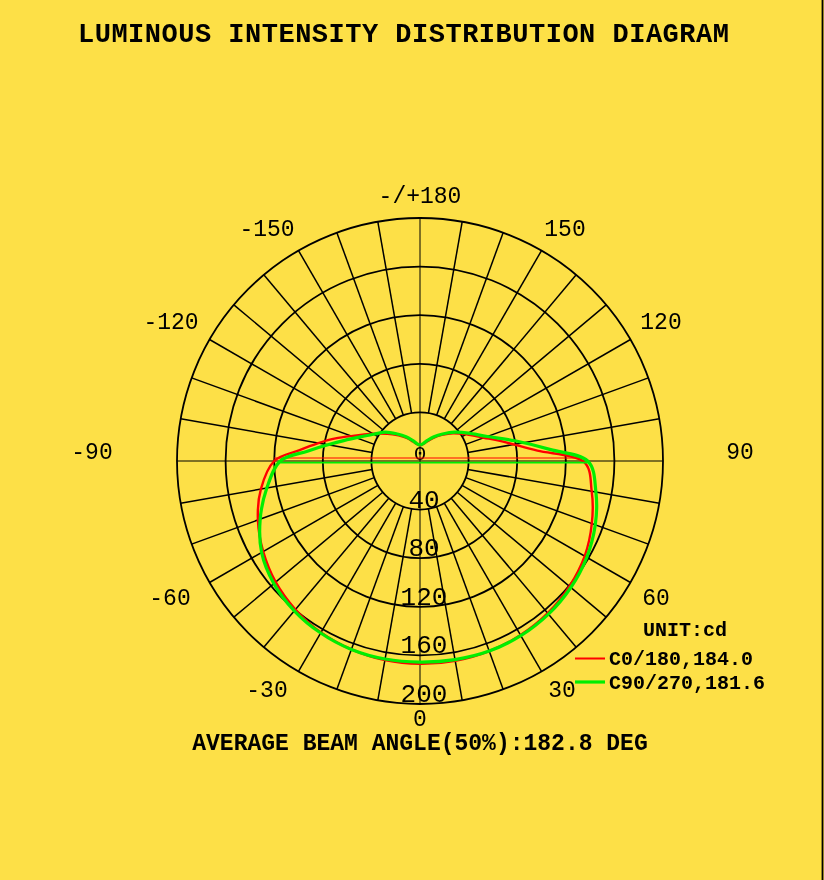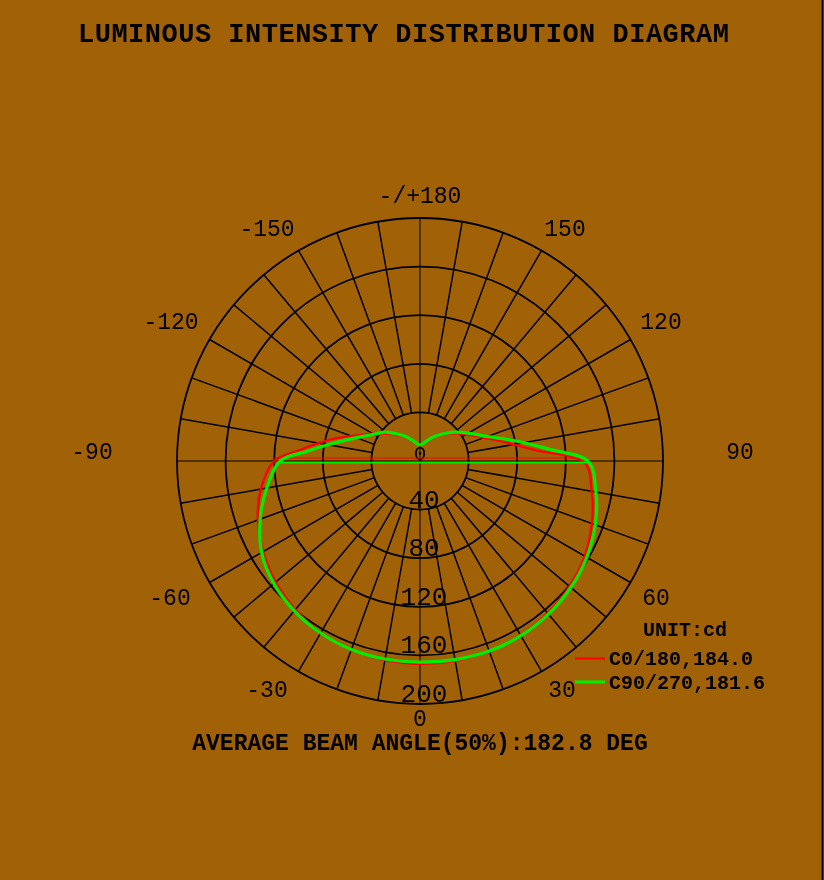--- a/index.html
+++ b/index.html
@@ -1,16 +1,16 @@
 <!DOCTYPE html>
 <html><head>
 <meta charset="utf-8">
 <style>
   html,body{margin:0;padding:0;background:#ffffff;}
-  .stage{position:relative;width:824px;height:880px;background:#a16207;overflow:hidden;
+  .stage{position:relative;width:824px;height:880px;background:#fde047;overflow:hidden;
          font-family:"Liberation Mono","DejaVu Sans Mono",monospace;}
   svg{display:block;}
   text{font-family:"Liberation Mono","DejaVu Sans Mono",monospace;fill:#000000;}
   .title-text{font-size:27px;font-weight:bold;letter-spacing:0.5px;}
   .footer-text{font-size:23px;font-weight:bold;}
   .legend-text{font-size:20px;font-weight:bold;}
   .unit-text{font-size:20px;font-weight:bold;}
 </style>
 </head>
 <body>

